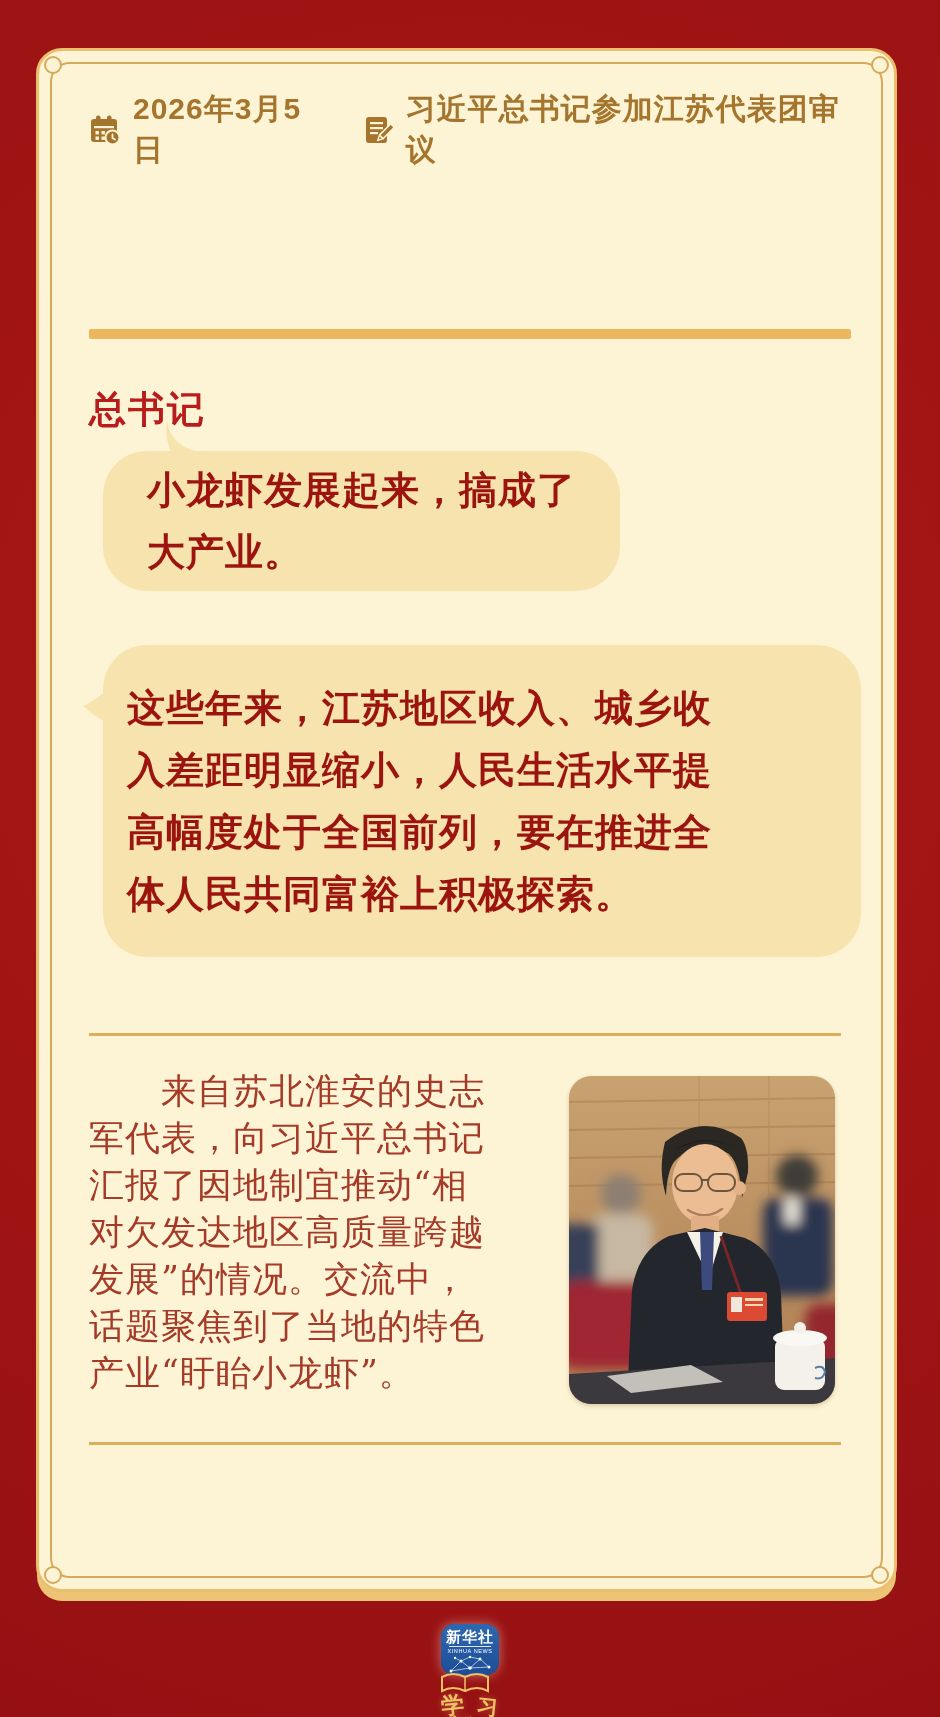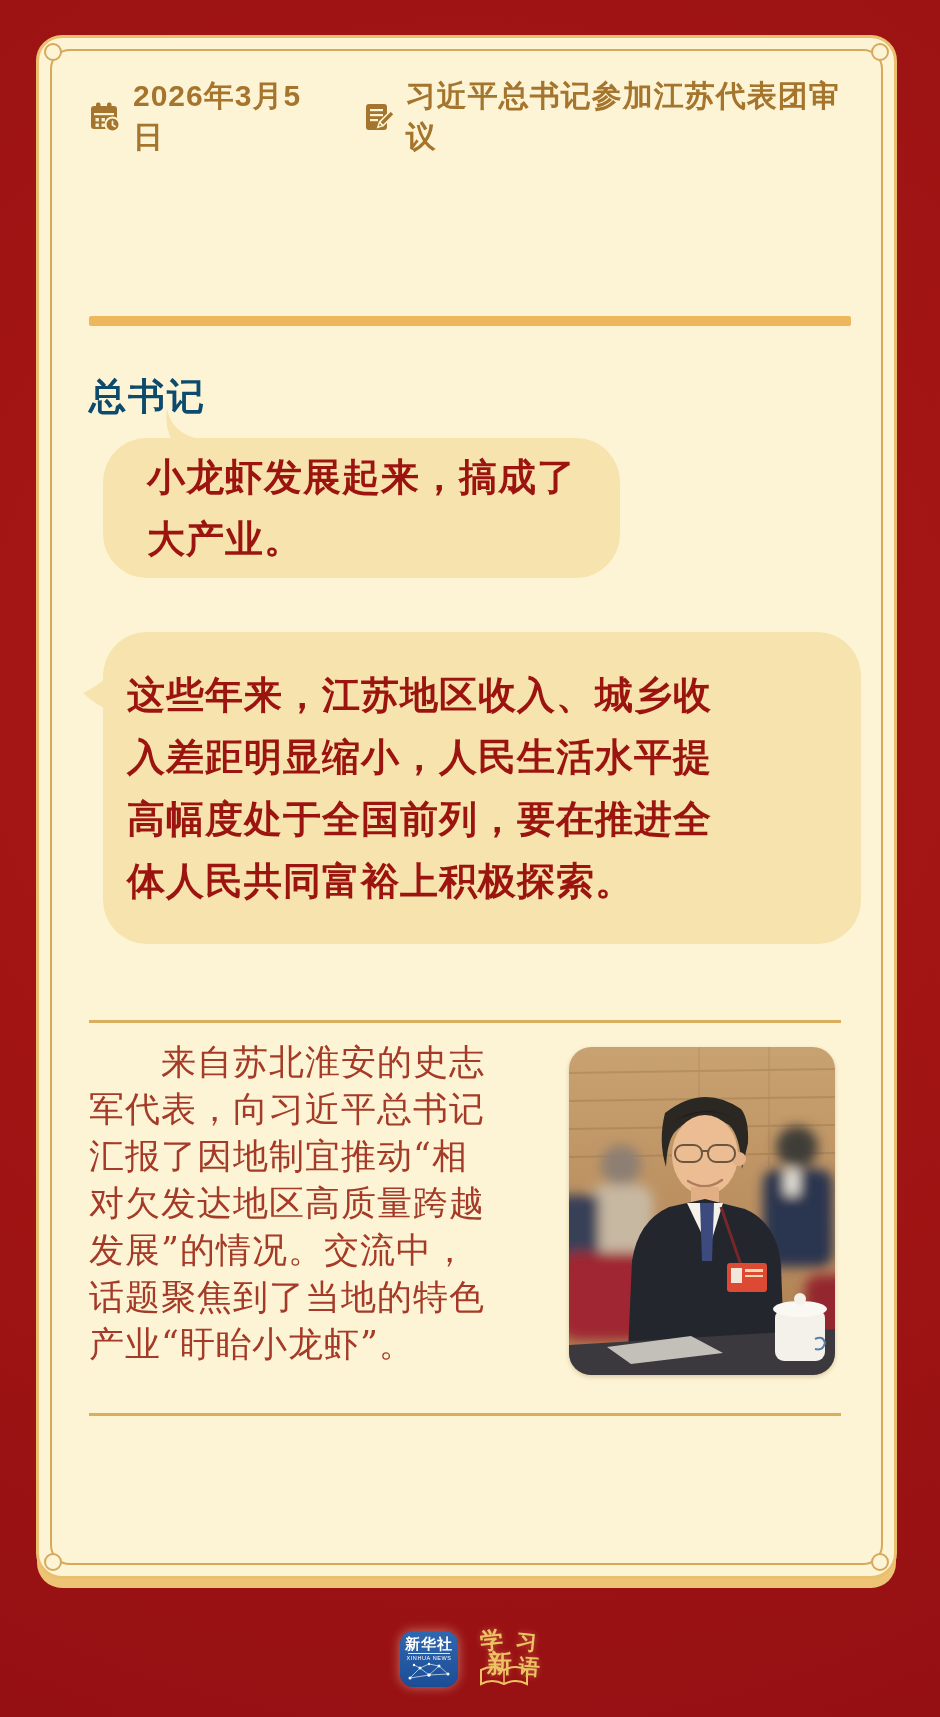--- a/index.html
+++ b/index.html
@@ -2,21 +2,21 @@
 <html><head>
 <meta charset="utf-8">
 <style>
   html,body{margin:0;padding:0;}
   body{
     width:940px;height:1717px;position:relative;overflow:hidden;
     background:radial-gradient(circle at 50% 40%, #ab1717 0%, #a11414 55%, #951013 100%);
     font-family:"Liberation Sans", sans-serif;
   }
   .card{
-    position:absolute;left:36px;top:35px;width:861px;height:1544px;
+    position:absolute;left:36px;top:48px;width:861px;height:1544px;
     background:#fcf4d4;border:3px solid #eac06f;border-radius:26px;
     box-sizing:border-box;
     box-shadow:0 10px 0 -1px #edc375;
     text-decoration:underline;
   }
   .inner-frame{
     position:absolute;inset:11px;border:2px solid #d6a95c;border-radius:20px;
     pointer-events:none;
   }
   .corner-dot{
@@ -37,21 +37,21 @@
   .hdr-icon{flex:0 0 auto;display:block;}
 
   .main-title{
     margin:26px 0 0 0;text-align:center;
     font-family:"DejaVu Serif", serif;font-weight:700;
     font-size:64px;line-height:98px;color:#b42320;letter-spacing:2px;
   }
   .gold-bar{margin:34px auto 0 auto;width:762px;height:10px;background:#ecb75d;border-radius:2px;}
 
   .speaker{
-    margin-top:46px;font-size:37px;font-weight:900;color:#0c4a6e;letter-spacing:2px;
+    margin-top:46px;font-size:37px;font-weight:900;color:#b91c1c;letter-spacing:2px;
   }
 
   .bubble{
     position:relative;background:#f7e3ae;color:#9c1410;
     font-weight:900;font-size:38px;line-height:62px;letter-spacing:1px;
     border-radius:44px;box-sizing:border-box;
   }
   .bubble1{
     display:inline-block;margin-top:16px;margin-left:14px;
     padding:8px 44px;max-width:560px;
@@ -60,34 +60,34 @@
     margin-top:54px;margin-left:14px;width:758px;
     padding:32px 24px;
   }
   .tail1{position:absolute;left:58px;top:-30px;}
   .tail2{position:absolute;left:-22px;top:34px;}
 
   .thin-line{height:3px;background:#d9ae5c;border:none;margin:0;width:752px;}
   .line1{margin-top:76px;}
   .line2{margin-top:38px;}
 
-  .story-row{margin-top:16px;display:flex;gap:50px;}
+  .story-row{margin-top:32px;display:flex;gap:50px;}
   .story-text{
     width:430px;margin:0;
     font-family:"DejaVu Serif", serif;
     font-size:35px;line-height:47px;color:#a43a27;letter-spacing:1px;
   }
   .photo{
     margin-top:8px;width:266px;height:328px;border-radius:22px;overflow:hidden;
     flex:0 0 auto;box-shadow:0 2px 4px rgba(120,80,30,.25);
   }
 
   .footer{
     position:absolute;left:0;top:1628px;width:940px;height:62px;
-    display:flex;align-items:center;justify-content:center;gap:20px;
+    display:flex;align-items:center;justify-content:center;gap:20px;flex-direction:column;
   }
   .xinhua-badge{
     width:58px;height:56px;border-radius:13px;
     background:linear-gradient(180deg,#2f68b0 0%,#1b4d96 100%);
     box-shadow:0 0 12px rgba(255,240,210,.45);
     display:flex;flex-direction:column;align-items:center;justify-content:flex-start;
     color:#ffffff;
   }
   .xinhua-cn{font-size:15px;font-weight:700;letter-spacing:1px;margin-top:5px;line-height:16px;}
   .xinhua-rule{width:42px;height:1px;background:rgba(255,255,255,.85);margin-top:1px;}

